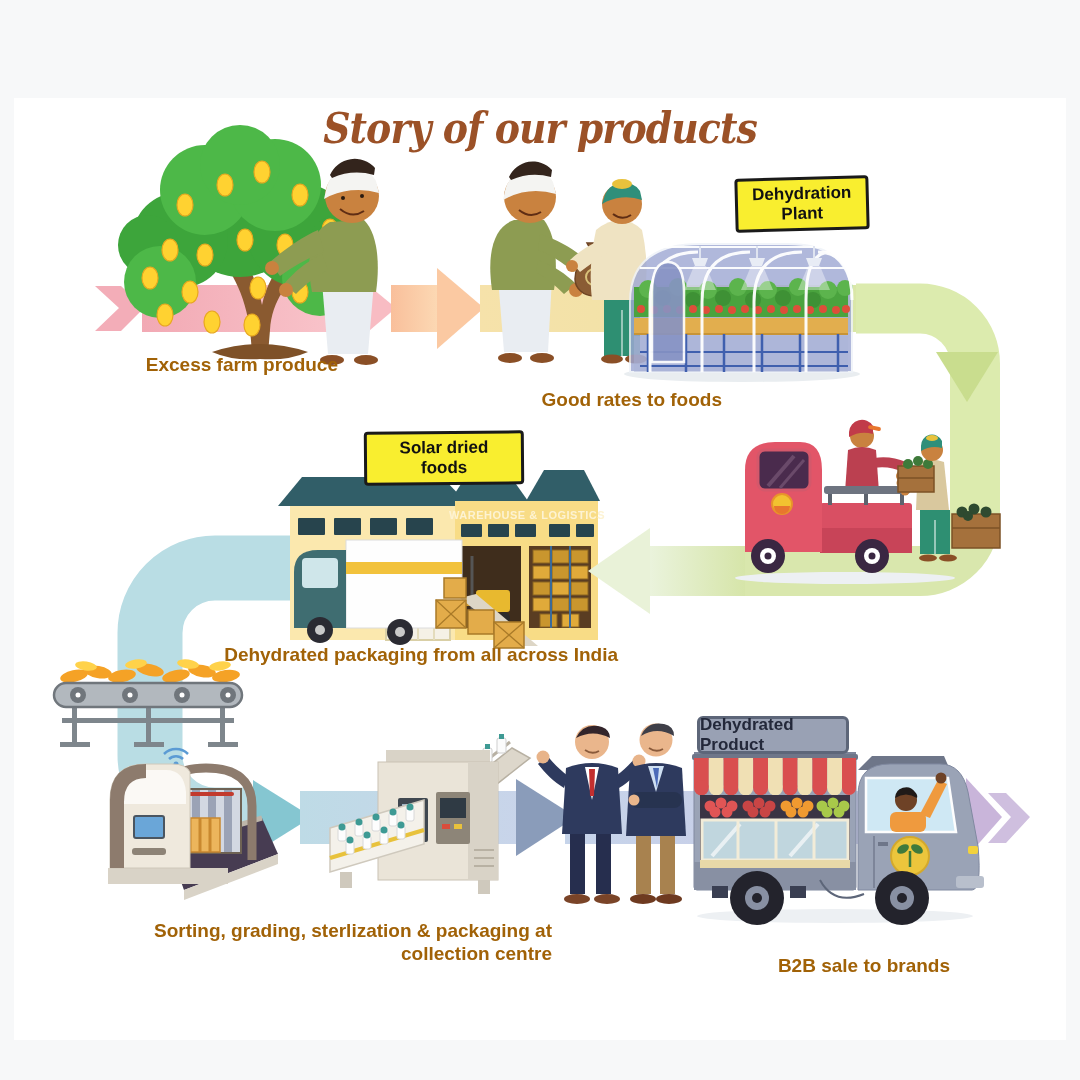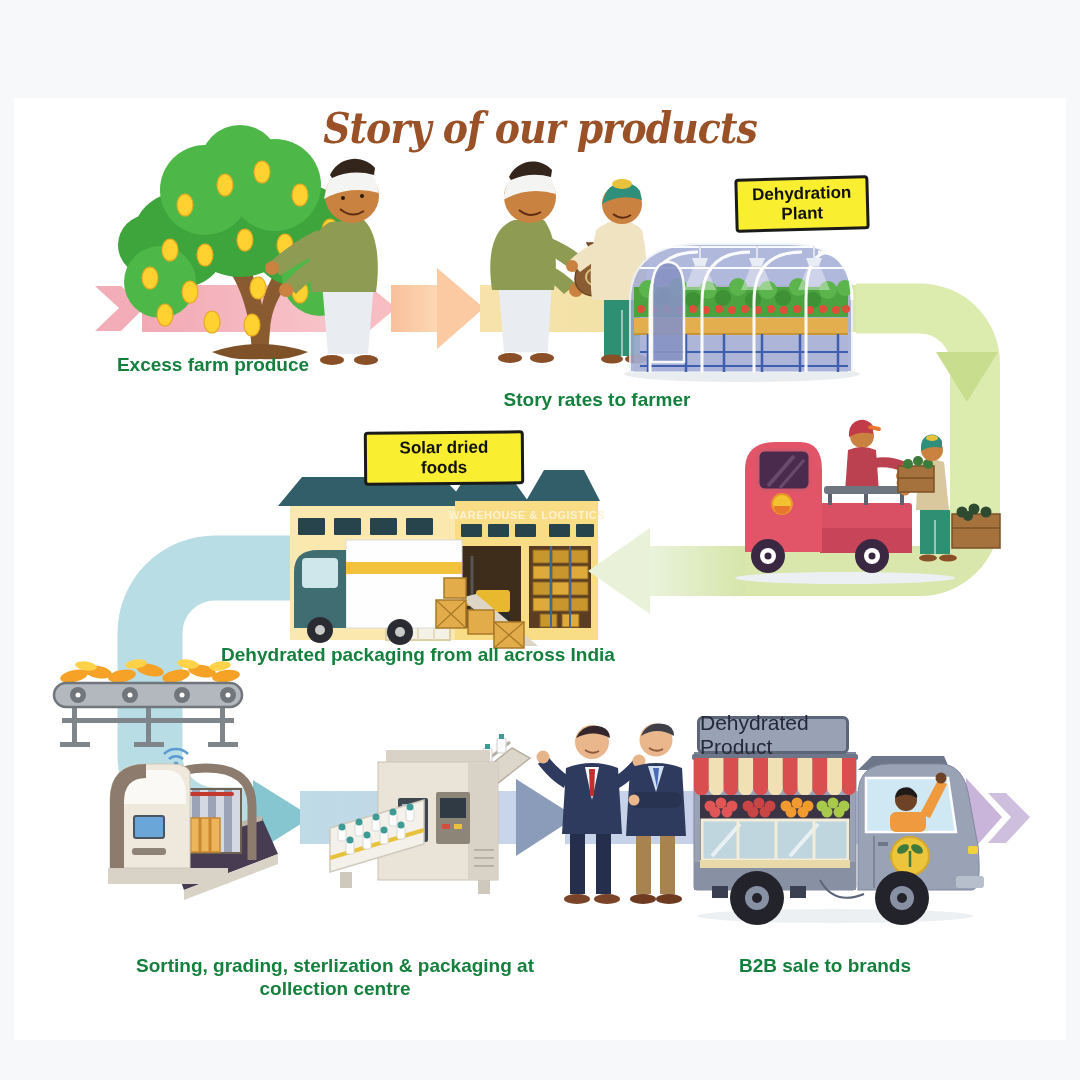--- a/index.html
+++ b/index.html
@@ -15,40 +15,40 @@
   .title {
     position:absolute; left:10px; top:104px; width:1060px;
     text-align:center;
     font-family:"DejaVu Serif", serif;
     font-style:italic; font-weight:bold;
     font-size:42px; color:#9b5127;
     letter-spacing:-1px;
     transform:scaleX(.9);
   }
   .caption {
-    position:absolute; font-weight:bold; font-size:19px; color:#15803d;
-    text-align:center; line-height:1.2;
+    position:absolute; font-weight:bold; font-size:19px; color:#a16207;
+    text-align:right; line-height:1.2;
   }
   #cap1 { left:88px;  top:354px; width:250px; }
   #cap2 { left:472px; top:389px; width:250px; }
   #cap3 { left:218px; top:644px; width:400px; }
-  #cap4 { left:118px; top:920px; width:434px;margin-top:35px; }
+  #cap4 { left:118px; top:920px; width:434px; }
   #cap5 { left:700px; top:927px; width:250px;margin-top:28px; }
   .tag {
     position:absolute; background:#f9ee2f; border:3px solid #1a1a1a; border-radius:4px;
     font-weight:bold; font-size:17px; color:#111; text-align:center;
     display:flex; align-items:center; justify-content:center; line-height:1.2;
     box-sizing:border-box;
   }
   #tag1 { left:735px; top:177px; width:134px; height:54px; transform:rotate(-1.5deg); padding:2px 6px; }
   #tag2 { left:364px; top:431px; width:160px; height:54px; transform:rotate(-0.5deg); padding:2px 18px; }
   .sign {
     position:absolute; left:697px; top:716px; width:152px; height:38px;
     background:#99a1b4; border:3px solid #5d6679; border-radius:6px;
-    color:#23283a; font-size:21px; font-weight:normal;
+    color:#23283a; font-size:17px; font-weight:bold;
     display:flex; align-items:center; justify-content:center;
     box-sizing:border-box;
   }
 </style>
 </head>
 <body>
 
 <div class="stage">
   <div class="canvas"></div>
 
@@ -701,21 +701,21 @@
       <circle cx="902" cy="898" r="27" fill="#23232c"></circle>
         <circle cx="902" cy="898" r="12" fill="#8890a3"></circle>
         <circle cx="902" cy="898" r="5" fill="#23232c"></circle>
       <path d="M820,880 q14,26 44,14" stroke="#5d6679" stroke-width="2" fill="none"></path>
     </g>
   </svg>
 
   <div class="title">Story of our products</div>
 
   <div class="caption" id="cap1">Excess farm produce</div>
-  <div class="caption" id="cap2">Story rates to farmer</div>
+  <div class="caption" id="cap2">Good rates to foods</div>
   <div class="caption" id="cap3">Dehydrated packaging from all across India</div>
   <div class="caption" id="cap4">Sorting, grading, sterlization &amp; packaging at collection centre</div>
   <div class="caption" id="cap5">B2B sale to brands</div>
 
   <div class="tag" id="tag1">Dehydration Plant</div>
   <div class="tag" id="tag2">Solar dried foods</div>
 
   <div class="sign">Dehydrated Product</div>
 </div>
 

